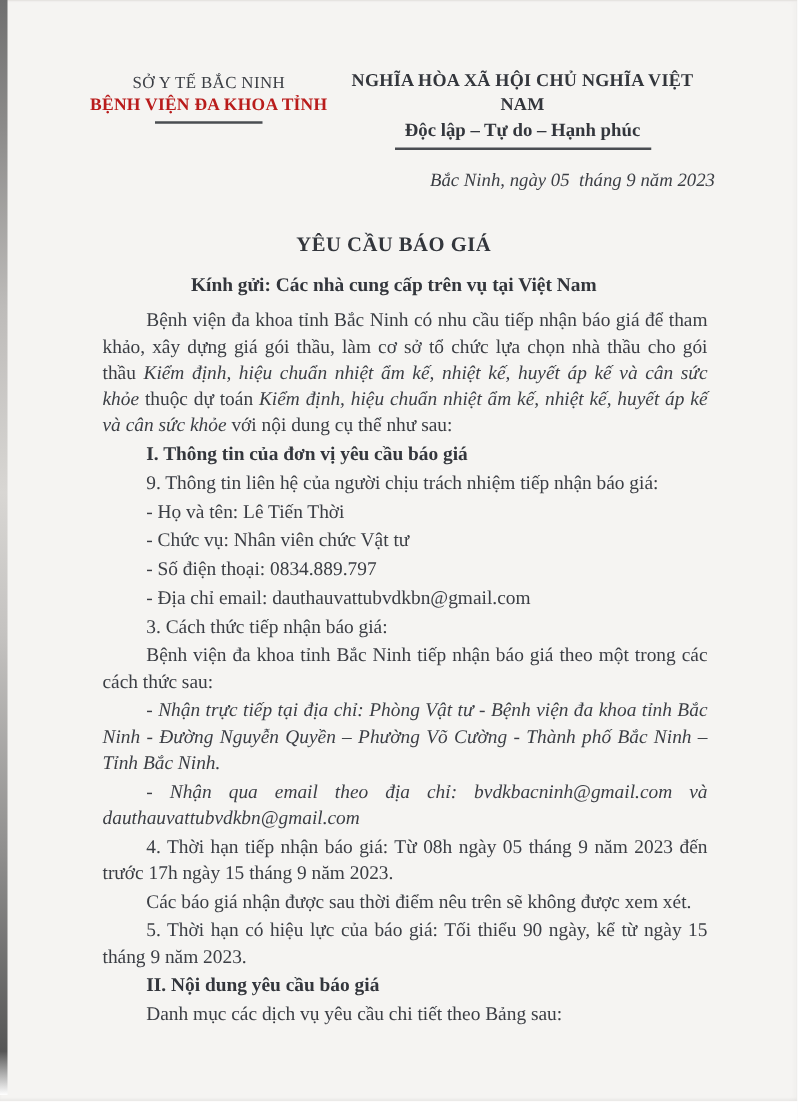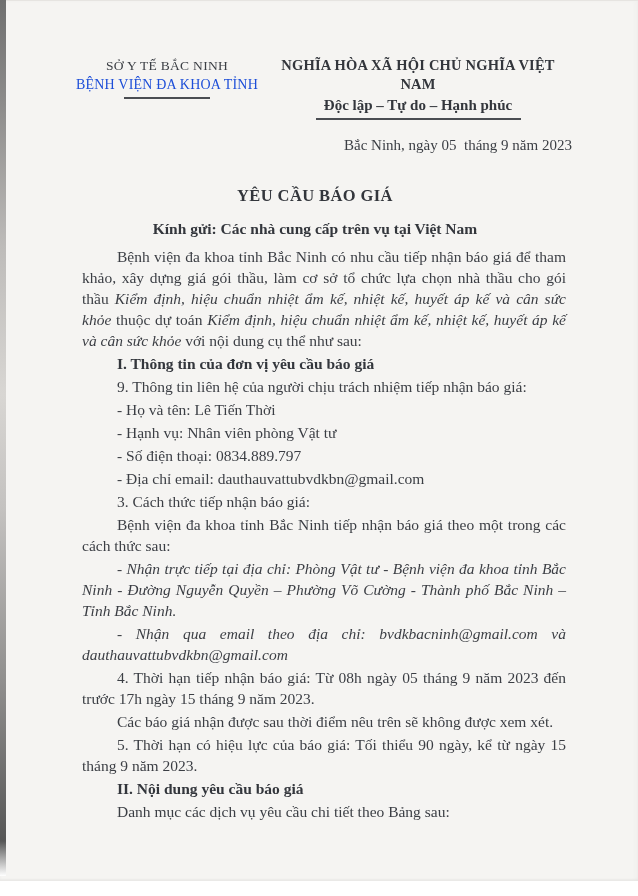--- a/index.html
+++ b/index.html
@@ -46,41 +46,42 @@
     line-height: 21px;
   }
   
   .hdr { display: flex; }
   .hdr-left {
     width: 206px;
     text-align: center;
     line-height: 19px;
   }
   .hdr-left .l1 { font-size: 13.5px; letter-spacing: 0.3px; }
-  .hdr-left .l2 { font-size: 14px; font-weight: normal; color: #1d4ed8; letter-spacing: 0.2px; }
+  .hdr-left .l2 { font-size: 14px; font-weight: bold; color: #b91c1c; letter-spacing: 0.2px; }
   .hdr-right {
     flex: 1;
     text-align: center;
     font-weight: bold;
     color: #33363c;
     line-height: 19px;
   }
   .hdr-right .l1 { font-size: 14.5px; letter-spacing: 0.2px; }
   .hdr-right .l2 { font-size: 15px; margin-top: 2px; }
   .uline {
     height: 1.5px;
     background: #4a4d52;
     margin: 3px auto 0 auto;
   }
   .uline-left  { width: 86px; }
   .uline-right { width: 205px; }
   
   .dateline {
     margin: 15px 0 0 280px;
     text-align: center;
+    font-style: italic;
     font-size: 15px;
     white-space: pre;
   }
   .title {
     margin-top: 29px;
     text-align: center;
     font-weight: bold;
     font-size: 16.5px;
     letter-spacing: 0.4px;
     color: #33363c;
@@ -136,21 +137,21 @@
     <div class="bodytext">
 
       <p class="para"><span>Bệnh viện đa khoa tỉnh Bắc Ninh có nhu cầu tiếp nhận báo giá để tham khảo, xây dựng giá gói thầu, làm cơ sở tổ chức lựa chọn nhà thầu cho gói thầu </span><i>Kiểm định, hiệu chuẩn nhiệt ẩm kế, nhiệt kế, huyết áp kế và cân sức khỏe</i><span> thuộc dự toán </span><i>Kiểm định, hiệu chuẩn nhiệt ẩm kế, nhiệt kế, huyết áp kế và cân sức khỏe</i><span> với nội dung cụ thể như sau:</span></p>
 
       <p class="para bold">I. Thông tin của đơn vị yêu cầu báo giá</p>
 
 
       <p class="para">9. Thông tin liên hệ của người chịu trách nhiệm tiếp nhận báo giá:</p>
 
       <p class="para">- Họ và tên: Lê Tiến Thời</p>
-      <p class="para">- Hạnh vụ: Nhân viên phòng Vật tư</p>
+      <p class="para">- Chức vụ: Nhân viên chức Vật tư</p>
       <p class="para">- Số điện thoại: 0834.889.797</p>
       <p class="para">- Địa chỉ email: dauthauvattubvdkbn@gmail.com</p>
 
       <p class="para">3. Cách thức tiếp nhận báo giá:</p>
 
       <p class="para">Bệnh viện đa khoa tỉnh Bắc Ninh tiếp nhận báo giá theo một trong các cách thức sau:</p>
 
       <p class="para italic">- Nhận trực tiếp tại địa chỉ: Phòng Vật tư - Bệnh viện đa khoa tỉnh Bắc Ninh - Đường Nguyễn Quyền – Phường Võ Cường - Thành phố Bắc Ninh – Tỉnh Bắc Ninh.</p>
 
       <p class="para italic">- Nhận qua email theo địa chỉ: bvdkbacninh@gmail.com và dauthauvattubvdkbn@gmail.com</p>

